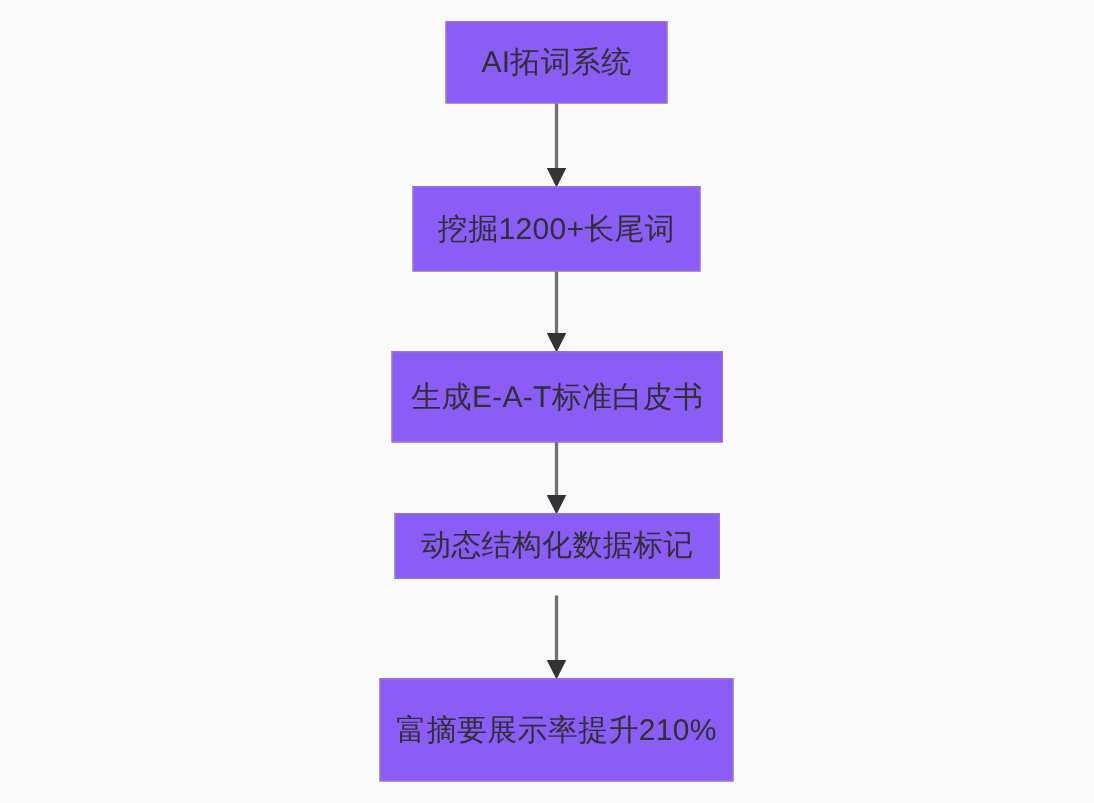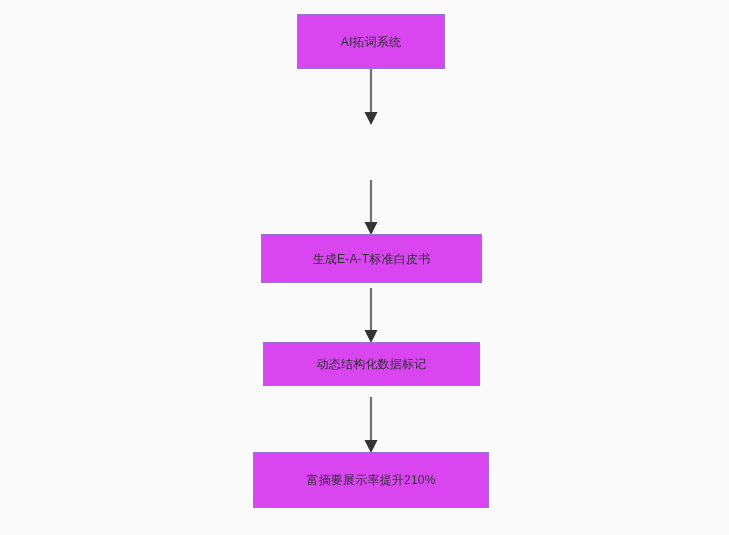--- a/index.html
+++ b/index.html
@@ -15,27 +15,27 @@
   }
   #flow-canvas {
     position: relative;
     width: 729px;
     height: 535px;
     background: #fafafa;
   }
   .node {
     position: absolute;
     box-sizing: border-box;
-    background: #d946ef;
+    background: #8b5cf6;
     border: 1.6px solid #9672d6;
     display: flex;
     align-items: center;
     justify-content: center;
     color: #2f2f35;
-    font-size: 12px;
+    font-size: 20px;
     line-height: 1;
     letter-spacing: 0.2px;
     white-space: nowrap;
     border-radius: 0;
   }
   .node-label {
     display: block;
     text-align: center;
   }
   .edge {
@@ -76,26 +76,29 @@
     <svg width="32" height="57" viewBox="0 0 32 57">
       <line x1="16" y1="0" x2="16" y2="47" stroke="#707070" stroke-width="2.2"></line>
       <polygon points="16,56 9.5,43 22.5,43" fill="#333333"></polygon>
     </svg>
   </div>
 
   <div class="node" style="left:297px; top:14px; width:148px; height:55px;">
     <span class="node-label">AI拓词系统</span>
   </div>
 
+  <div class="node" style="left:275px; top:124px; width:192px; height:57px;">
+    <span class="node-label">挖掘1200+长尾词</span>
+  </div>
 
-  <div class="node" style="left:261px; top:234px; width:221px; height:49px;">
+  <div class="node" style="left:261px; top:234px; width:221px; height:61px;">
     <span class="node-label">生成E-A-T标准白皮书</span>
   </div>
 
   <div class="node" style="left:263px; top:342px; width:217px; height:44px;">
     <span class="node-label">动态结构化数据标记</span>
   </div>
 
-  <div class="node" style="left:253px; top:452px; width:236px; height:56px;">
+  <div class="node" style="left:253px; top:452px; width:236px; height:69px;">
     <span class="node-label">富摘要展示率提升210%</span>
   </div>
 
 </div>
 
 </body></html>

